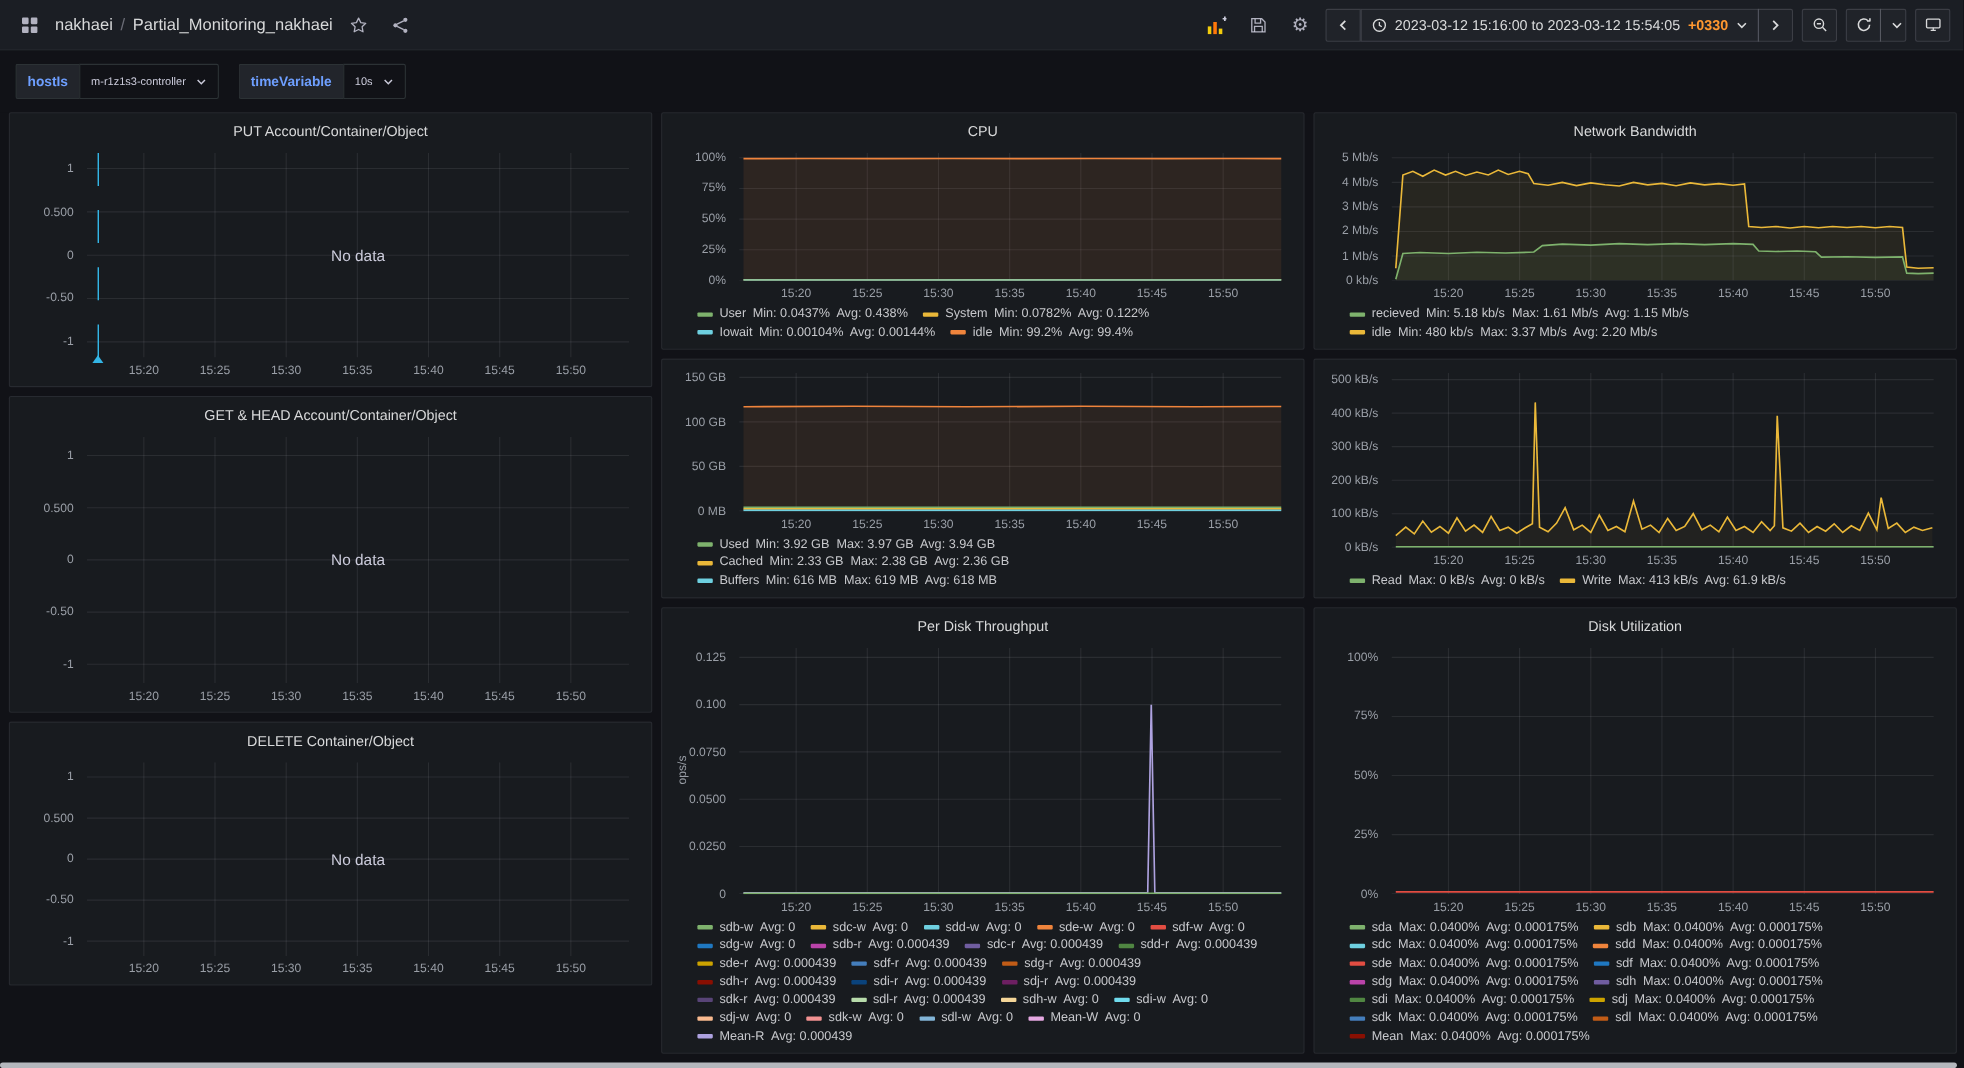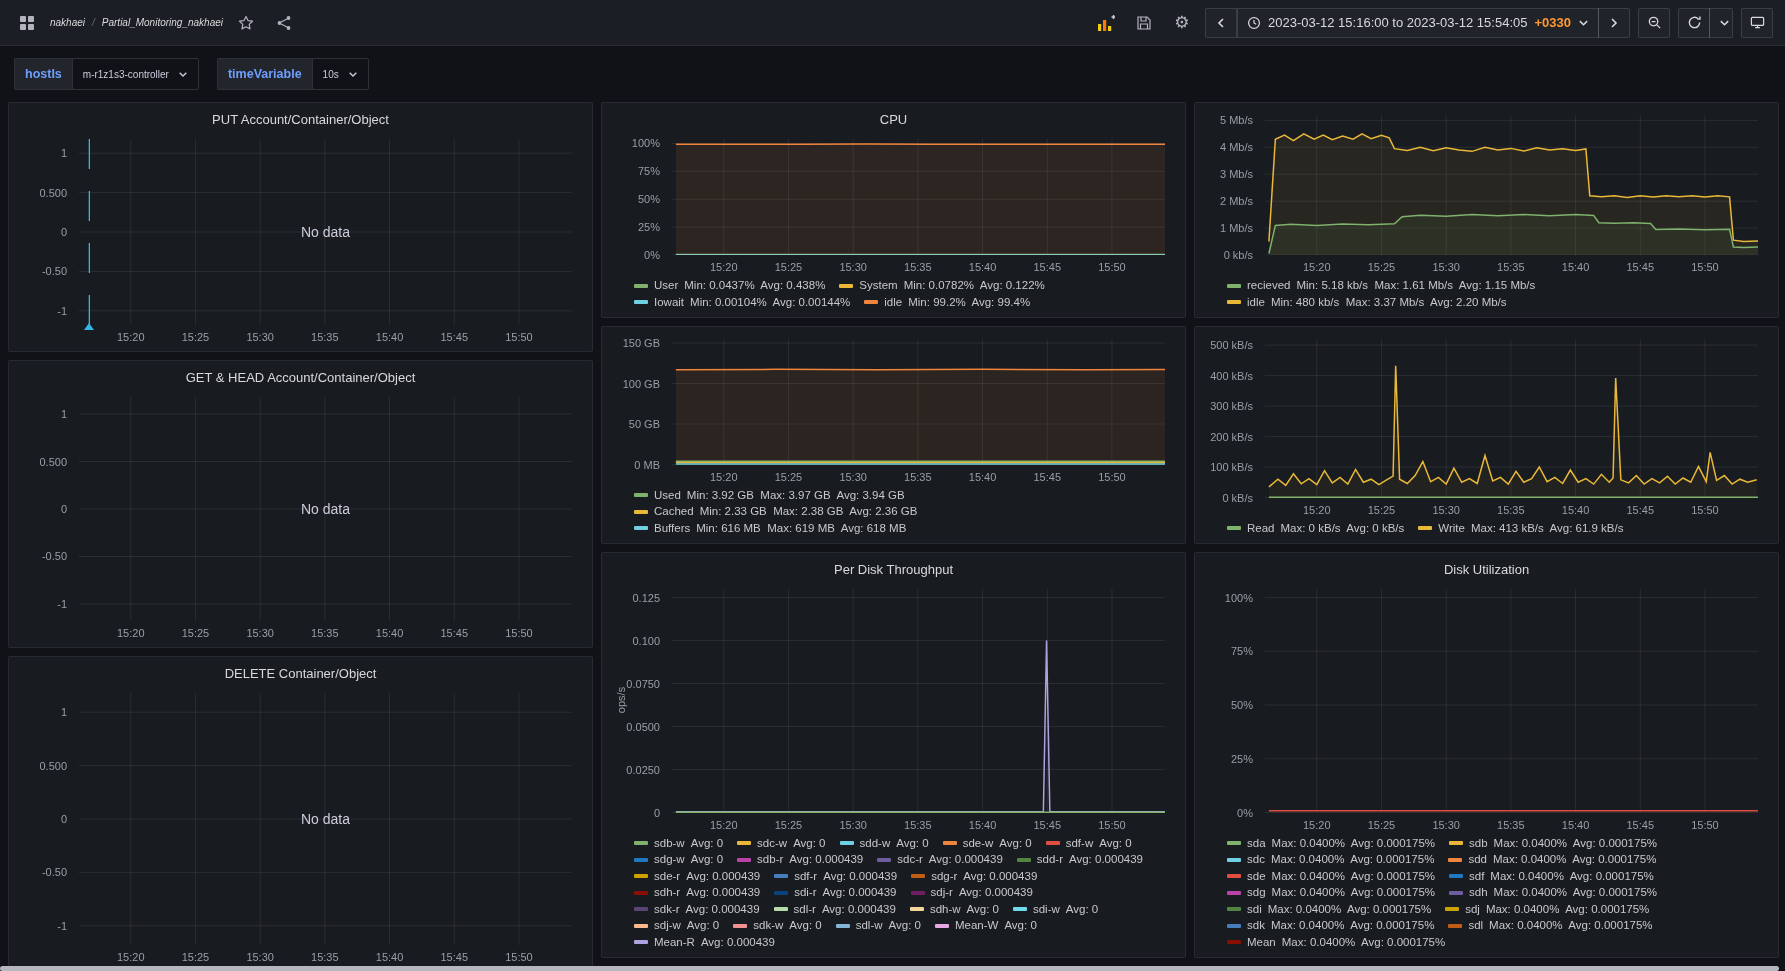--- a/index.html
+++ b/index.html
@@ -14,21 +14,21 @@
     height:46px; background:#1b1e24; border-bottom:1px solid rgba(204,204,220,0.08);
     display:flex; align-items:center; justify-content:space-between; padding:0 12px;
   }
   .nav-left{ display:flex; align-items:center; gap:8px; }
   .nav-right{ display:flex; align-items:center; gap:8px; }
   .icon-btn{
     background:none; border:none; color:rgba(204,204,220,0.85); cursor:pointer;
     width:30px; height:30px; display:flex; align-items:center; justify-content:center; border-radius:2px;
   }
   .gear{ font-size:17px; line-height:1; }
-  .crumbs{ display:flex; align-items:flex-end; font-size:10px;font-style:italic; }
+  .crumbs{ display:flex; align-items:flex-end; font-size:15px; }
   .crumb{ color:#d8d9da; cursor:pointer; }
   .crumb.title{ font-weight:500; }
   .crumb-sep{ color:rgba(204,204,220,0.45); margin:0 7px; }
   .tb-group{ display:flex; }
   .tb{
     height:30px; display:flex; align-items:center; gap:7px; padding:0 9px;
     background:rgba(204,204,220,0.03); border:1px solid rgba(204,204,220,0.16);
     border-radius:2px; color:#d8d9da; font-size:13px; cursor:pointer; white-space:nowrap;
     font-family:"Liberation Sans", sans-serif;
   }
@@ -302,21 +302,21 @@
           <line x1="367.5" x2="367.5" y1="0" y2="1000" stroke="rgba(204,204,220,0.10)" vector-effect="non-scaling-stroke"></line>
           <line x1="498.7" x2="498.7" y1="0" y2="1000" stroke="rgba(204,204,220,0.10)" vector-effect="non-scaling-stroke"></line>
           <line x1="629.9" x2="629.9" y1="0" y2="1000" stroke="rgba(204,204,220,0.10)" vector-effect="non-scaling-stroke"></line>
           <line x1="761.2" x2="761.2" y1="0" y2="1000" stroke="rgba(204,204,220,0.10)" vector-effect="non-scaling-stroke"></line>
           <line x1="892.4" x2="892.4" y1="0" y2="1000" stroke="rgba(204,204,220,0.10)" vector-effect="non-scaling-stroke"></line>
         </svg>
         <div class="nodata" style="inset: 8px 12px 20px 62px;">No data</div>
       </div>
   </section>
 
-  <section class="panel" style="left:8px;top:554px;width:585px;height:316px">
+  <section class="panel" style="left:8px;top:554px;width:585px;height:240px">
     <header class="ptitle">DELETE Container/Object</header>
     <div class="chart">
         <div class="tick ty" style="width: 50px; top: calc(7.62712% - 1.13559px);">1</div>
         <div class="tick ty" style="width: 50px; top: calc(28.8136% - 7.0678px);">0.500</div>
         <div class="tick ty" style="width: 50px; top: calc(50% - 13px);">0</div>
         <div class="tick ty" style="width: 50px; top: calc(71.1864% - 18.9322px);">-0.50</div>
         <div class="tick ty" style="width: 50px; top: calc(92.3729% - 24.8644px);">-1</div>
         <div class="tick tx" style="left: calc(10.4987% + 54.231px);">15:20</div>
         <div class="tick tx" style="left: calc(23.622% + 44.5197px);">15:25</div>
         <div class="tick tx" style="left: calc(36.7454% + 34.8084px);">15:30</div>
@@ -638,20 +638,21 @@
 
         <span class="litem">
           <i class="swatch" style="background: rgb(174, 162, 224);"></i>
           <span class="lname">Mean-R</span>
           <span class="lstats">Avg: 0.000439</span>
         </span>
       </div>
   </section>
 
   <section class="panel" style="left:1194px;top:0;width:585px;height:216px">
+    <header class="ptitle">Network Bandwidth</header>
     <div class="chart">
         <div class="tick ty" style="width: 50px; top: calc(3.84615% - 0.0769231px);">5 Mb/s</div>
         <div class="tick ty" style="width: 50px; top: calc(23.0769% - 5.46154px);">4 Mb/s</div>
         <div class="tick ty" style="width: 50px; top: calc(42.3077% - 10.8462px);">3 Mb/s</div>
         <div class="tick ty" style="width: 50px; top: calc(61.5385% - 16.2308px);">2 Mb/s</div>
         <div class="tick ty" style="width: 50px; top: calc(80.7692% - 21.6154px);">1 Mb/s</div>
         <div class="tick ty" style="width: 50px; top: calc(100% - 27px);">0 kb/s</div>
         <div class="tick tx" style="left: calc(10.4987% + 54.231px);">15:20</div>
         <div class="tick tx" style="left: calc(23.622% + 44.5197px);">15:25</div>
         <div class="tick tx" style="left: calc(36.7454% + 34.8084px);">15:30</div>

